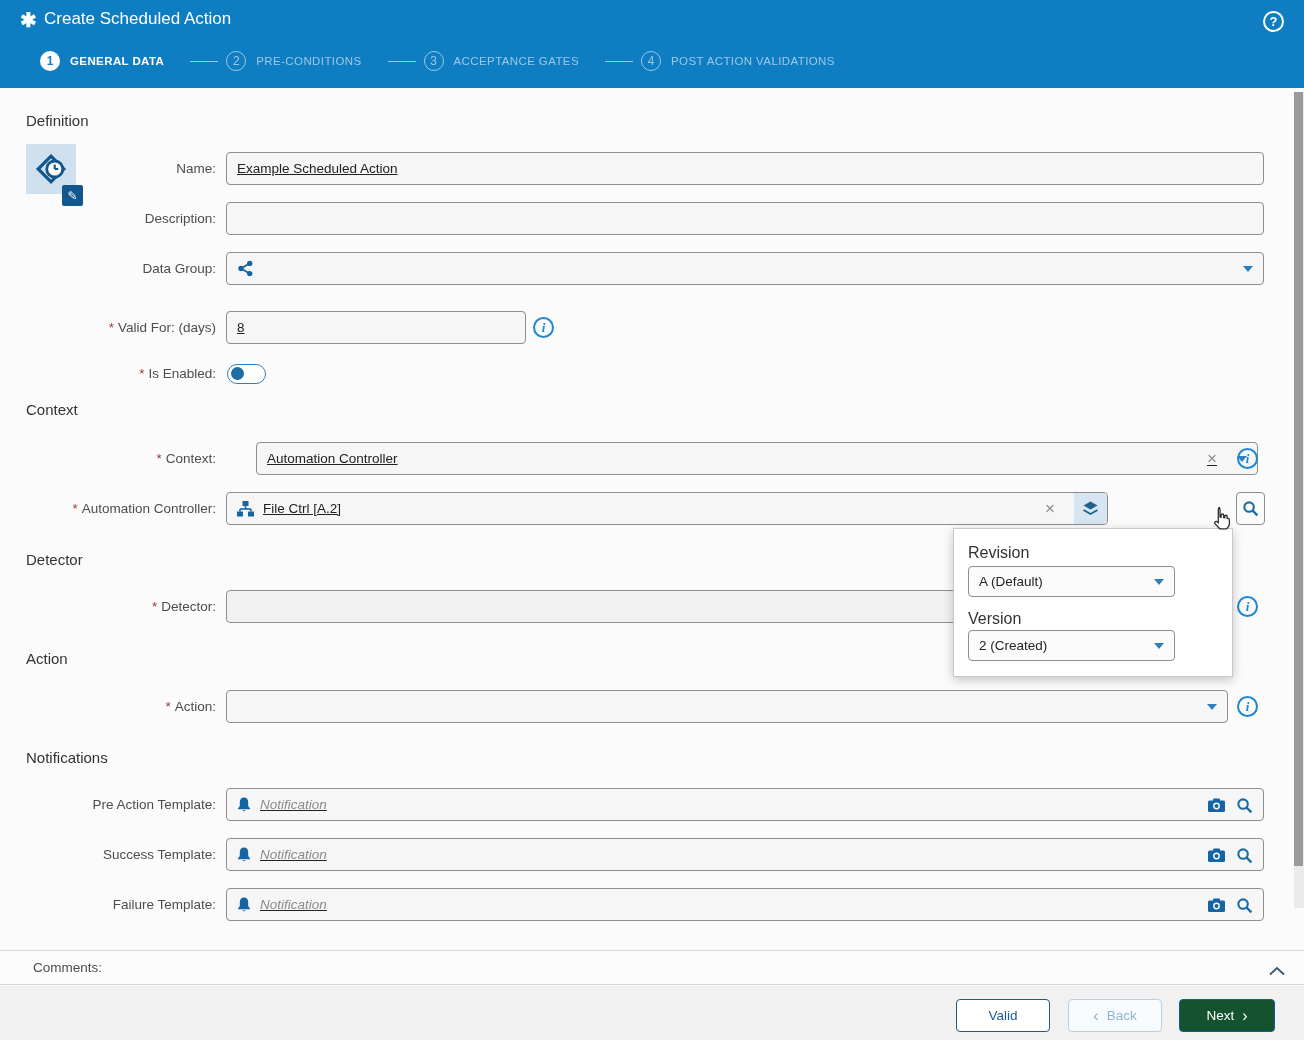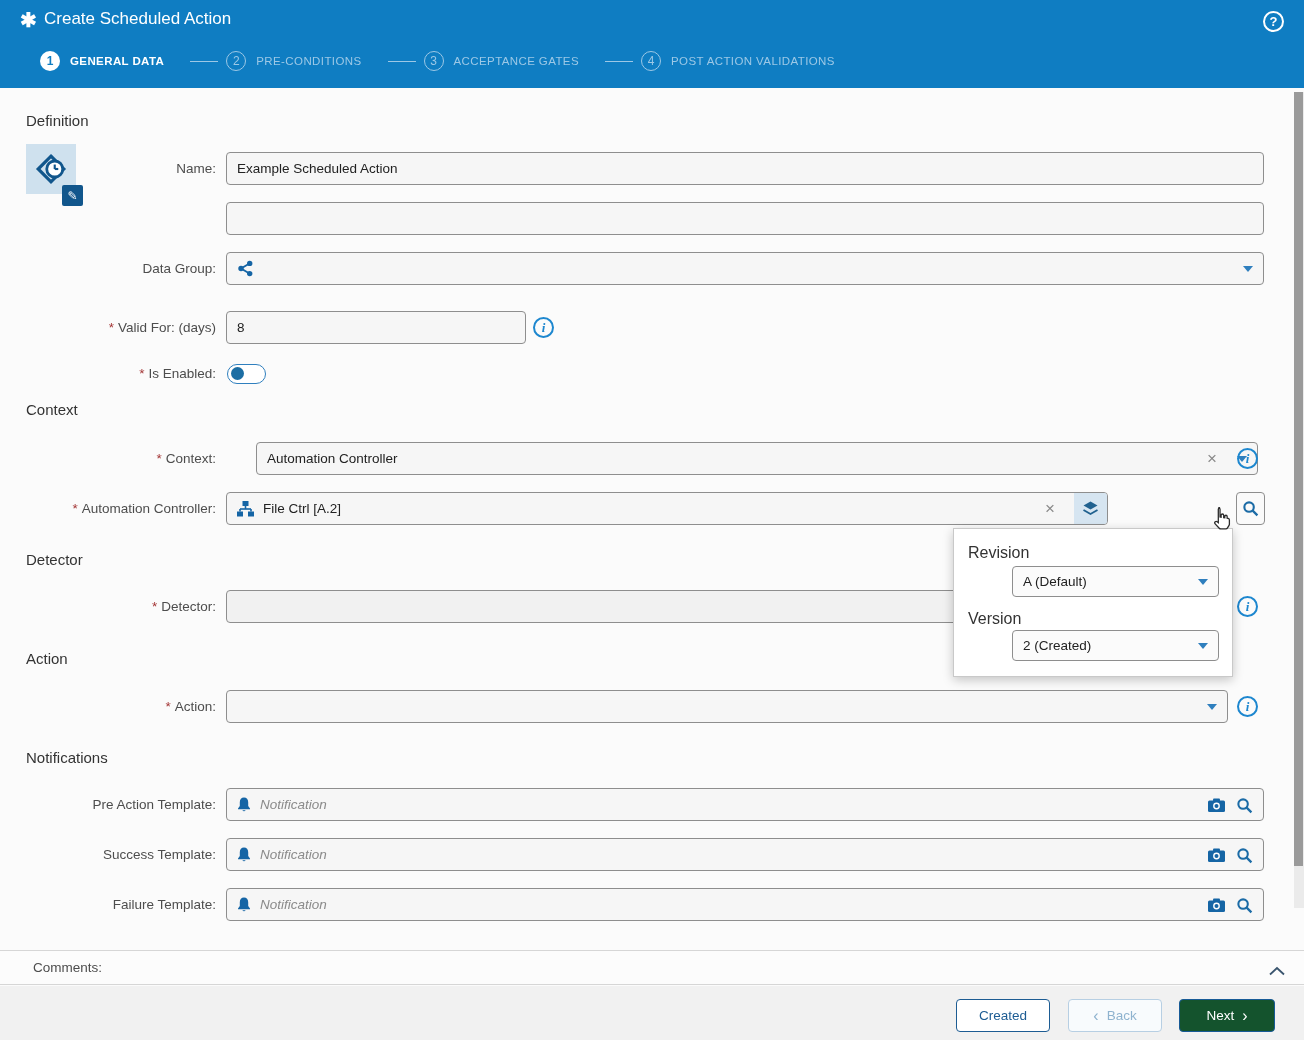--- a/index.html
+++ b/index.html
@@ -24,21 +24,21 @@
   .slabel { margin-left:10px; font-size:11.5px; letter-spacing:.4px; }
   .conn { width:28px; border-top:1px solid #9cc8e6; margin:0 8px 0 26px; }
 
   
   .sect { position:absolute; left:26px; font-size:15px; color:#333; }
   .flabel { position:absolute; left:0; width:216px; text-align:right; font-size:13.5px;
             color:#4d4d4d; line-height:33px; white-space:nowrap; }
   .req { color:#a33434; margin-right:4px; }
   .field { position:absolute; height:33px; background:#f6f6f6; border:1px solid #8e8e8e;
            border-radius:4px; display:flex; align-items:center; padding:0 10px;
-           font-size:13.5px; color:#222; }
+           font-size:13.5px; color:#222;text-decoration:underline; }
   .placeholder { color:#8a8a8a; font-style:italic; }
   .spacer { flex:1; }
   .clr { color:#8a8a8a; font-size:17px; line-height:1; margin:0 12px; }
   .caret { width:0; height:0; border-left:5px solid transparent; border-right:5px solid transparent;
            border-top:6px solid #2f7fbe; }
   .info { position:absolute; width:21px; height:21px; border-radius:50%; border:2px solid #1d87cf;
           color:#1d87cf; display:flex; align-items:center; justify-content:center;
           font-family:"Liberation Serif", serif; font-style:italic; font-weight:bold; font-size:13px; }
   .icon-left { margin-right:9px; display:flex; align-items:center; }
 
@@ -64,21 +64,21 @@
   
   .nfield .cam { position:absolute; right:38px; top:9px; }
   .nfield .mag { position:absolute; right:10px; top:8px; }
 
   
   .popup { position:absolute; left:953px; top:528px; width:280px; height:149px; background:#fff;
            border:1px solid #c9c9c9; box-shadow:0 3px 10px rgba(0,0,0,.22); z-index:20; }
   .plabel { position:absolute; left:14px; font-size:16px; color:#333; }
   .pdrop { position:absolute; left:14px; width:207px; height:31px; background:#fbfbfb;
            border:1px solid #8e8e8e; border-radius:4px; display:flex; align-items:center;
-           padding:0 10px; font-size:13.5px; color:#222;margin-left:44px; }
+           padding:0 10px; font-size:13.5px; color:#222; }
 
   
   .comments { position:absolute; left:0; top:950px; width:100%; height:35px; background:#fcfcfc;
               border-top:1px solid #d6d6d6; border-bottom:1px solid #d6d6d6;text-align:right; }
   .comments .clabel { position:absolute; left:33px; top:0; line-height:33px; font-size:13.5px; color:#4d4d4d; }
   .comments .chev { position:absolute; right:18px; top:11px; }
   .footer { position:absolute; left:0; top:986px; width:100%; height:54px; background:#f1f1f1; }
   .btn { position:absolute; top:13px; height:33px; border-radius:4px; font-size:13.5px;
          display:flex; align-items:center; justify-content:center; gap:8px; }
   .btn-cancel { left:956px; width:94px; background:#fff; border:1px solid #1d5c93; color:#1d5c93; }
@@ -138,20 +138,22 @@
   <div class="edit-badge">
     <span>✎</span>
   </div>
 
   <div class="flabel" style="top:152px;">
     <span>Name:</span></div>
   <div class="field" style="left:226px; top:152px; width:1038px;">
     <span>Example Scheduled Action</span>
   </div>
 
+  <div class="flabel" style="top:202px;">
+    <span>Description:</span></div>
   <div class="field" style="left:226px; top:202px; width:1038px;">
     <span></span>
   </div>
 
   <div class="flabel" style="top:252px;">
     <span>Data Group:</span></div>
   <div class="field" style="left:226px; top:252px; width:1038px;">
     <span class="icon-left">
       <svg width="17" height="17" viewBox="0 0 17 17">
         <line x1="4" y1="8.5" x2="12.5" y2="3.5" stroke="#1565a5" stroke-width="2"></line>
@@ -338,21 +340,21 @@
     <span class="clabel">Comments:</span>
     <span class="chev">
       <svg width="18" height="10" viewBox="0 0 18 10">
         <polyline points="2,8.5 9,2 16,8.5" fill="none" stroke="#3a556e" stroke-width="1.8"></polyline>
       </svg>
     </span>
   </div>
 
   <div class="footer">
     <div class="btn btn-cancel">
-      <span>Created</span>
+      <span>Valid</span>
     </div>
     <div class="btn btn-back">
       <span class="bchev">‹</span>
       <span>Back</span>
     </div>
     <div class="btn btn-next">
       <span>Next</span>
       <span class="bchev">›</span>
     </div>
   </div>

